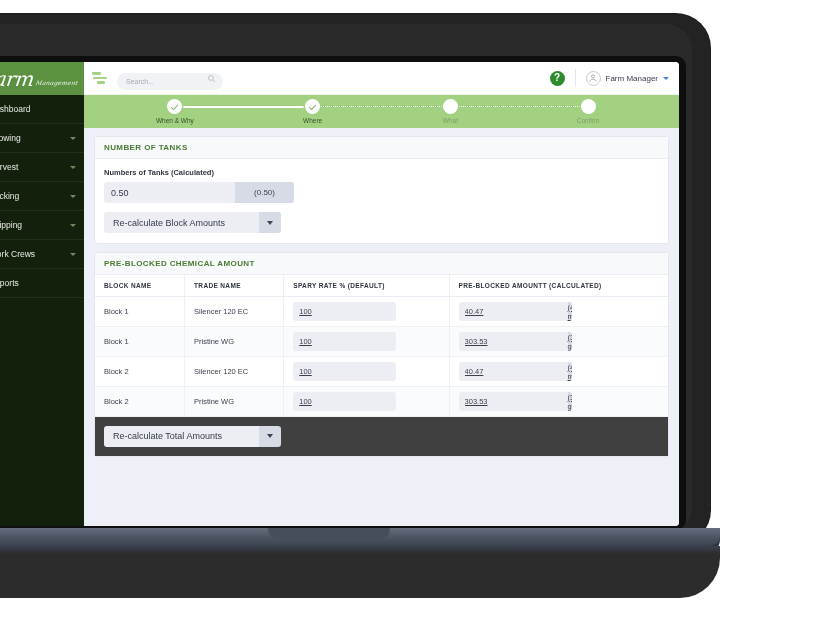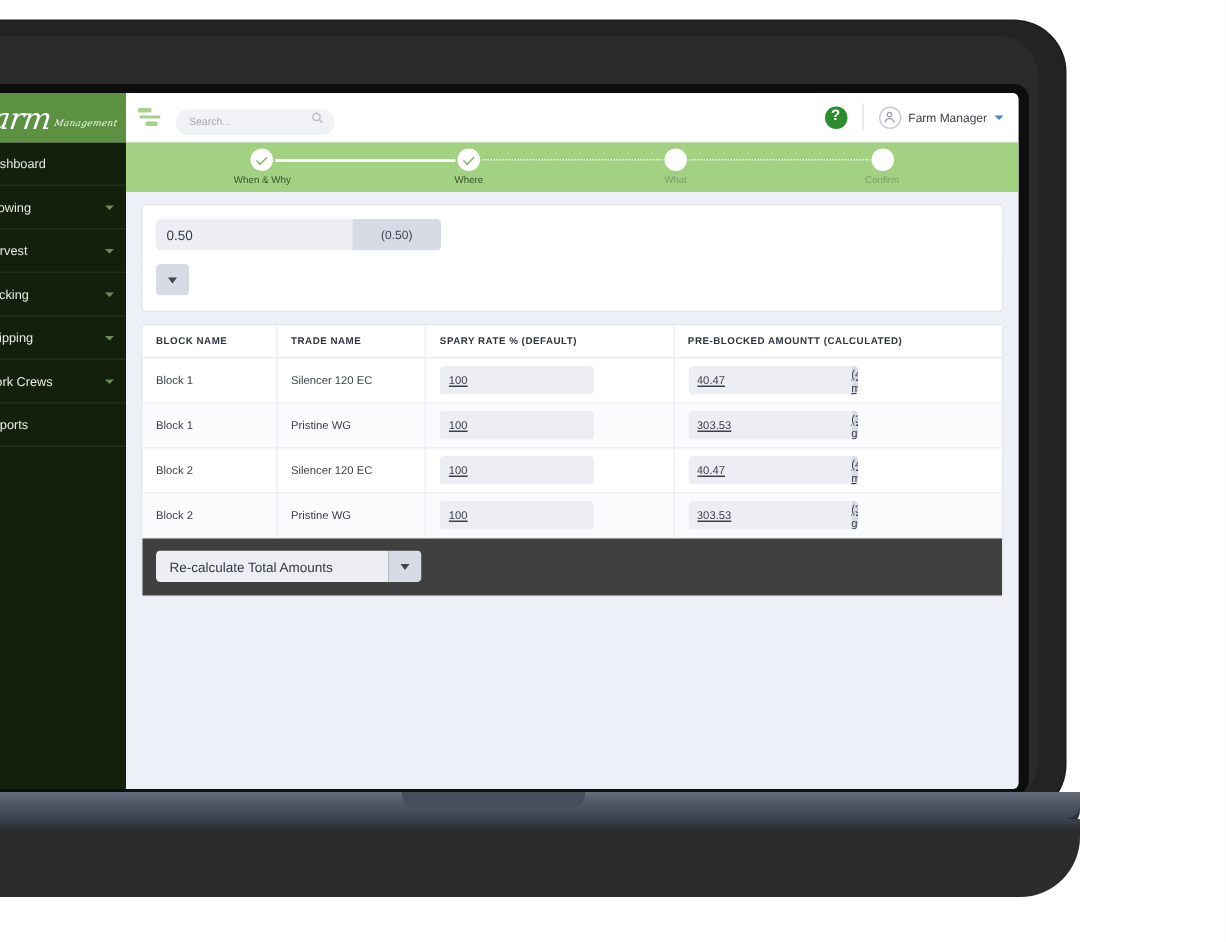--- a/index.html
+++ b/index.html
@@ -535,34 +535,38 @@
                 <div class="step inactive">
                   <span class="step-dot"></span>
                   <span class="step-label">Confirm</span>
                 </div>
               </div>
           </div>
 
           <div class="content">
 
             <section class="card">
+              <div class="card-head">NUMBER OF TANKS</div>
               <div class="card-body">
+                <div class="field-label">Numbers of Tanks (Calculated)</div>
                 <div class="input-group">
                   <input class="ig-input" type="text" value="0.50" style="">
                   <span class="ig-addon">(0.50)</span>
                 </div>
                 <div class="split-btn">
+                  <span class="sb-main">Re-calculate Block Amounts</span>
                   <span class="sb-caret">
                     <span class="caret"></span>
                   </span>
                 </div>
               </div>
             </section>
 
             <section class="card">
+              <div class="card-head">PRE-BLOCKED CHEMICAL AMOUNT</div>
               <table class="grid">
                 <thead>
                   <tr id="thead-row">
                       <th>BLOCK NAME</th>
                       <th>TRADE NAME</th>
                       <th>SPARY RATE % (DEFAULT)</th>
                       <th>PRE-BLOCKED AMOUNTT (CALCULATED)</th>
                     </tr>
                 </thead>
                 <tbody id="tbody">

